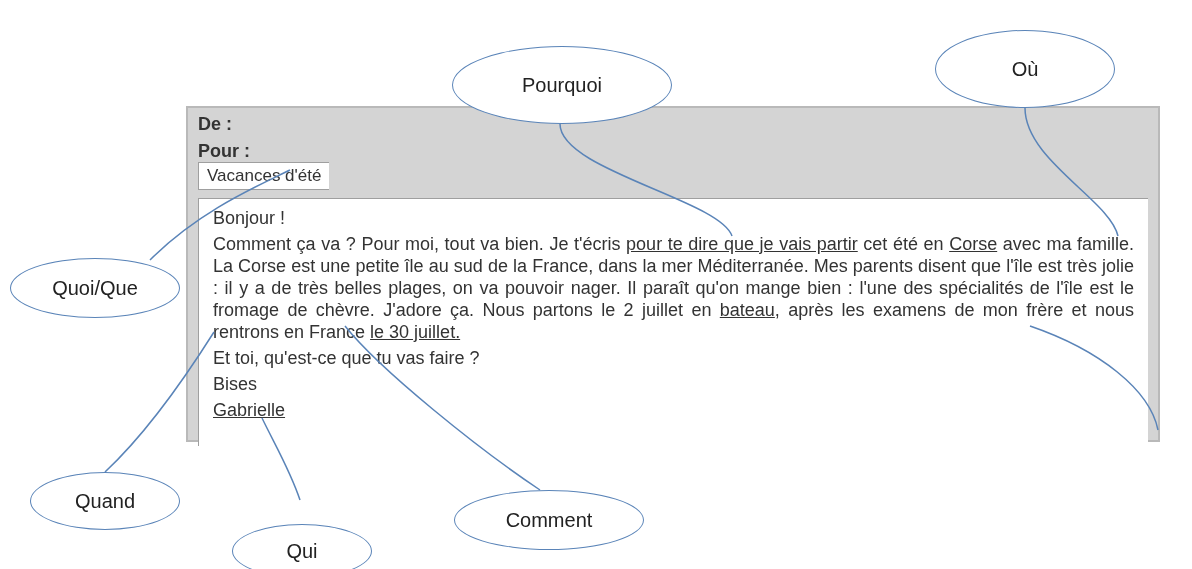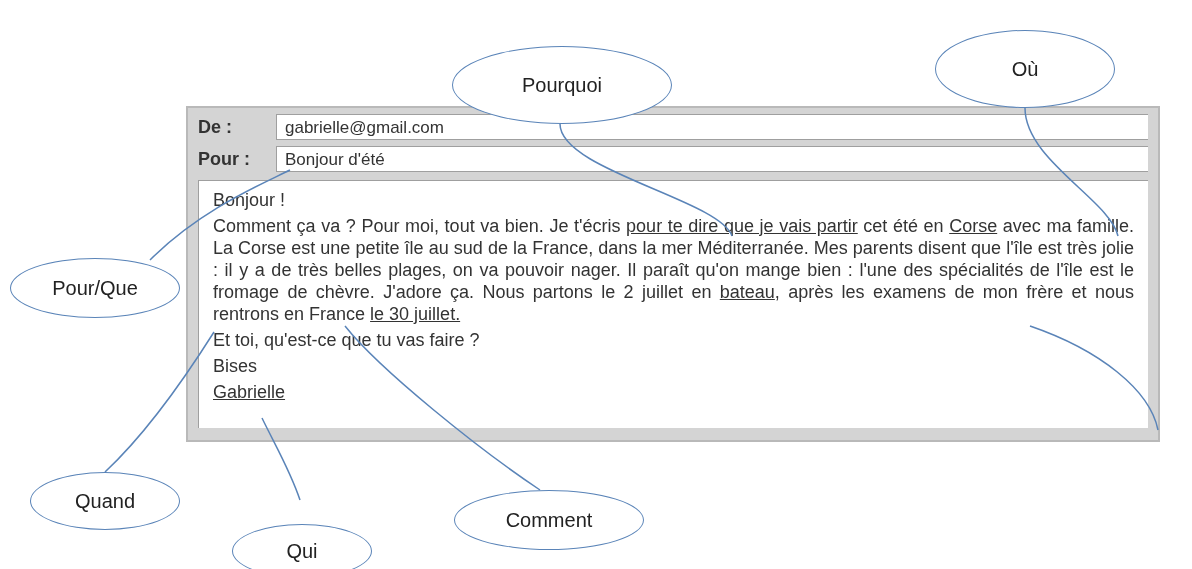--- a/index.html
+++ b/index.html
@@ -23,22 +23,23 @@
     left: 186px;
     top: 106px;
     width: 974px;
     height: 336px;
     background: #d4d4d4;
     border: 2px solid #b9b9b9;
     box-sizing: border-box;
   }
   .header-row {
     display: flex;
-    align-items: center;
+    align-items: flex-start;
     padding: 6px 10px 0 10px;
+    flex-direction: column;
   }
   .hdr-label {
     width: 78px;
     font-weight: bold;
     font-size: 18px;
     color: #333;
   }
   .hdr-field {
     flex: 1;
     background: #ffffff;
@@ -107,38 +108,37 @@
   }
 </style>
 </head>
 <body>
 
 <div class="stage">
 
   <div class="email-panel">
     <div class="header-row">
       <div class="hdr-label">De :</div>
-      <div class="hdr-field">gabrielle@gmail.com</div>
     </div>
     <div class="header-row">
       <div class="hdr-label">Pour :</div>
-      <div class="hdr-field">Bonjour d'été</div>
+      <div class="hdr-field">Vacances d'été</div>
     </div>
     <div class="body-area">
       <p class="para">Bonjour !</p>
       <p class="para"><span>Comment ça va ? Pour moi, tout va bien. Je t'écris </span><span class="u">pour te dire que je vais partir</span><span> cet été en </span><span class="u">Corse</span><span> avec ma famille. La Corse est une petite île au sud de la France, dans la mer Méditerranée. Mes parents disent que l'île est très jolie : il y a de très belles plages, on va pouvoir nager. Il paraît qu'on mange bien : l'une des spécialités de l'île est le fromage de chèvre. J'adore ça. Nous partons le 2 juillet en </span><span class="u">bateau</span><span>, après les examens de mon frère et nous rentrons en France </span><span class="u">le 30 juillet.</span></p>
       <p class="para">Et toi, qu'est-ce que tu vas faire ?</p>
       <p class="para" style="font-weight:normal">Bises</p>
       <p class="para"><span class="u">Gabrielle</span></p>
     </div>
   </div>
 
   <div class="bubble" style="left:452px; top:46px;  width:220px; height:78px;">Pourquoi</div>
   <div class="bubble" style="left:935px; top:30px;  width:180px; height:78px;">Où</div>
-  <div class="bubble" style="left:10px;  top:258px; width:170px; height:60px;">Pour/Que</div>
+  <div class="bubble" style="left:10px;  top:258px; width:170px; height:60px;">Quoi/Que</div>
   <div class="bubble" style="left:30px;  top:472px; width:150px; height:58px;">Quand</div>
   <div class="bubble" style="left:232px; top:524px; width:140px; height:54px;">Qui</div>
   <div class="bubble" style="left:454px; top:490px; width:190px; height:60px;">Comment</div>
 
   <svg class="connectors">
 
     <path d="M 560 124 C 560 170, 720 200, 732 236"></path>
 
     <path d="M 1025 108 C 1025 160, 1110 200, 1118 236"></path>
 

